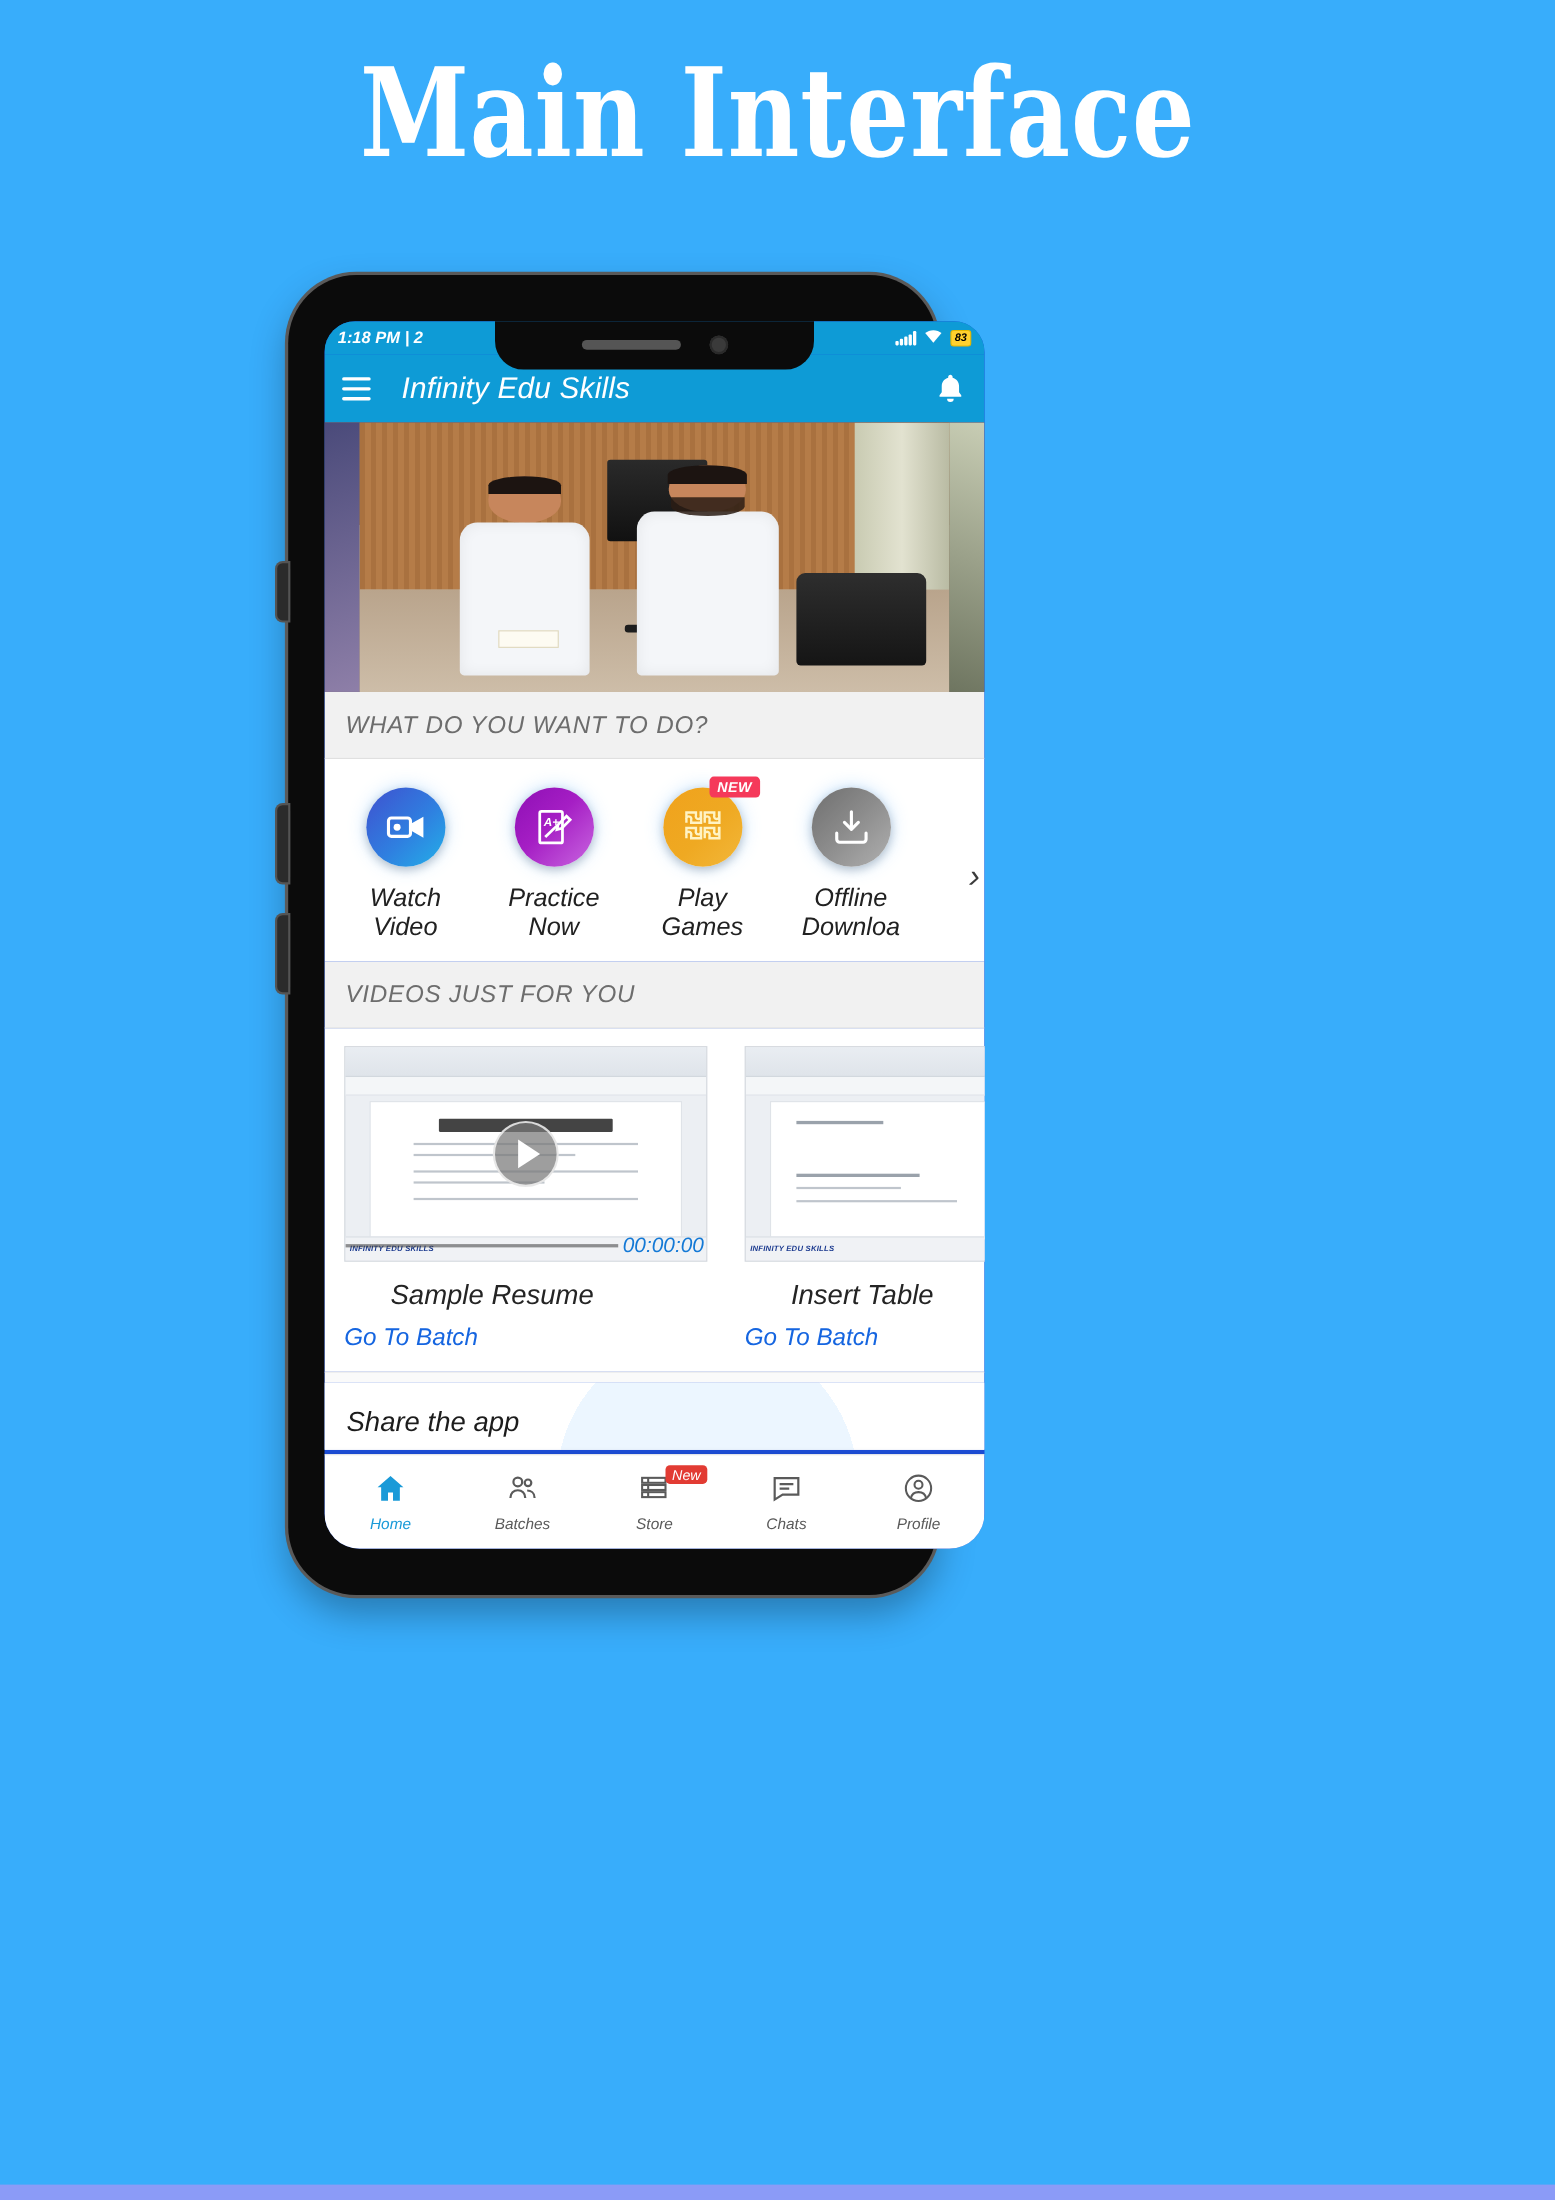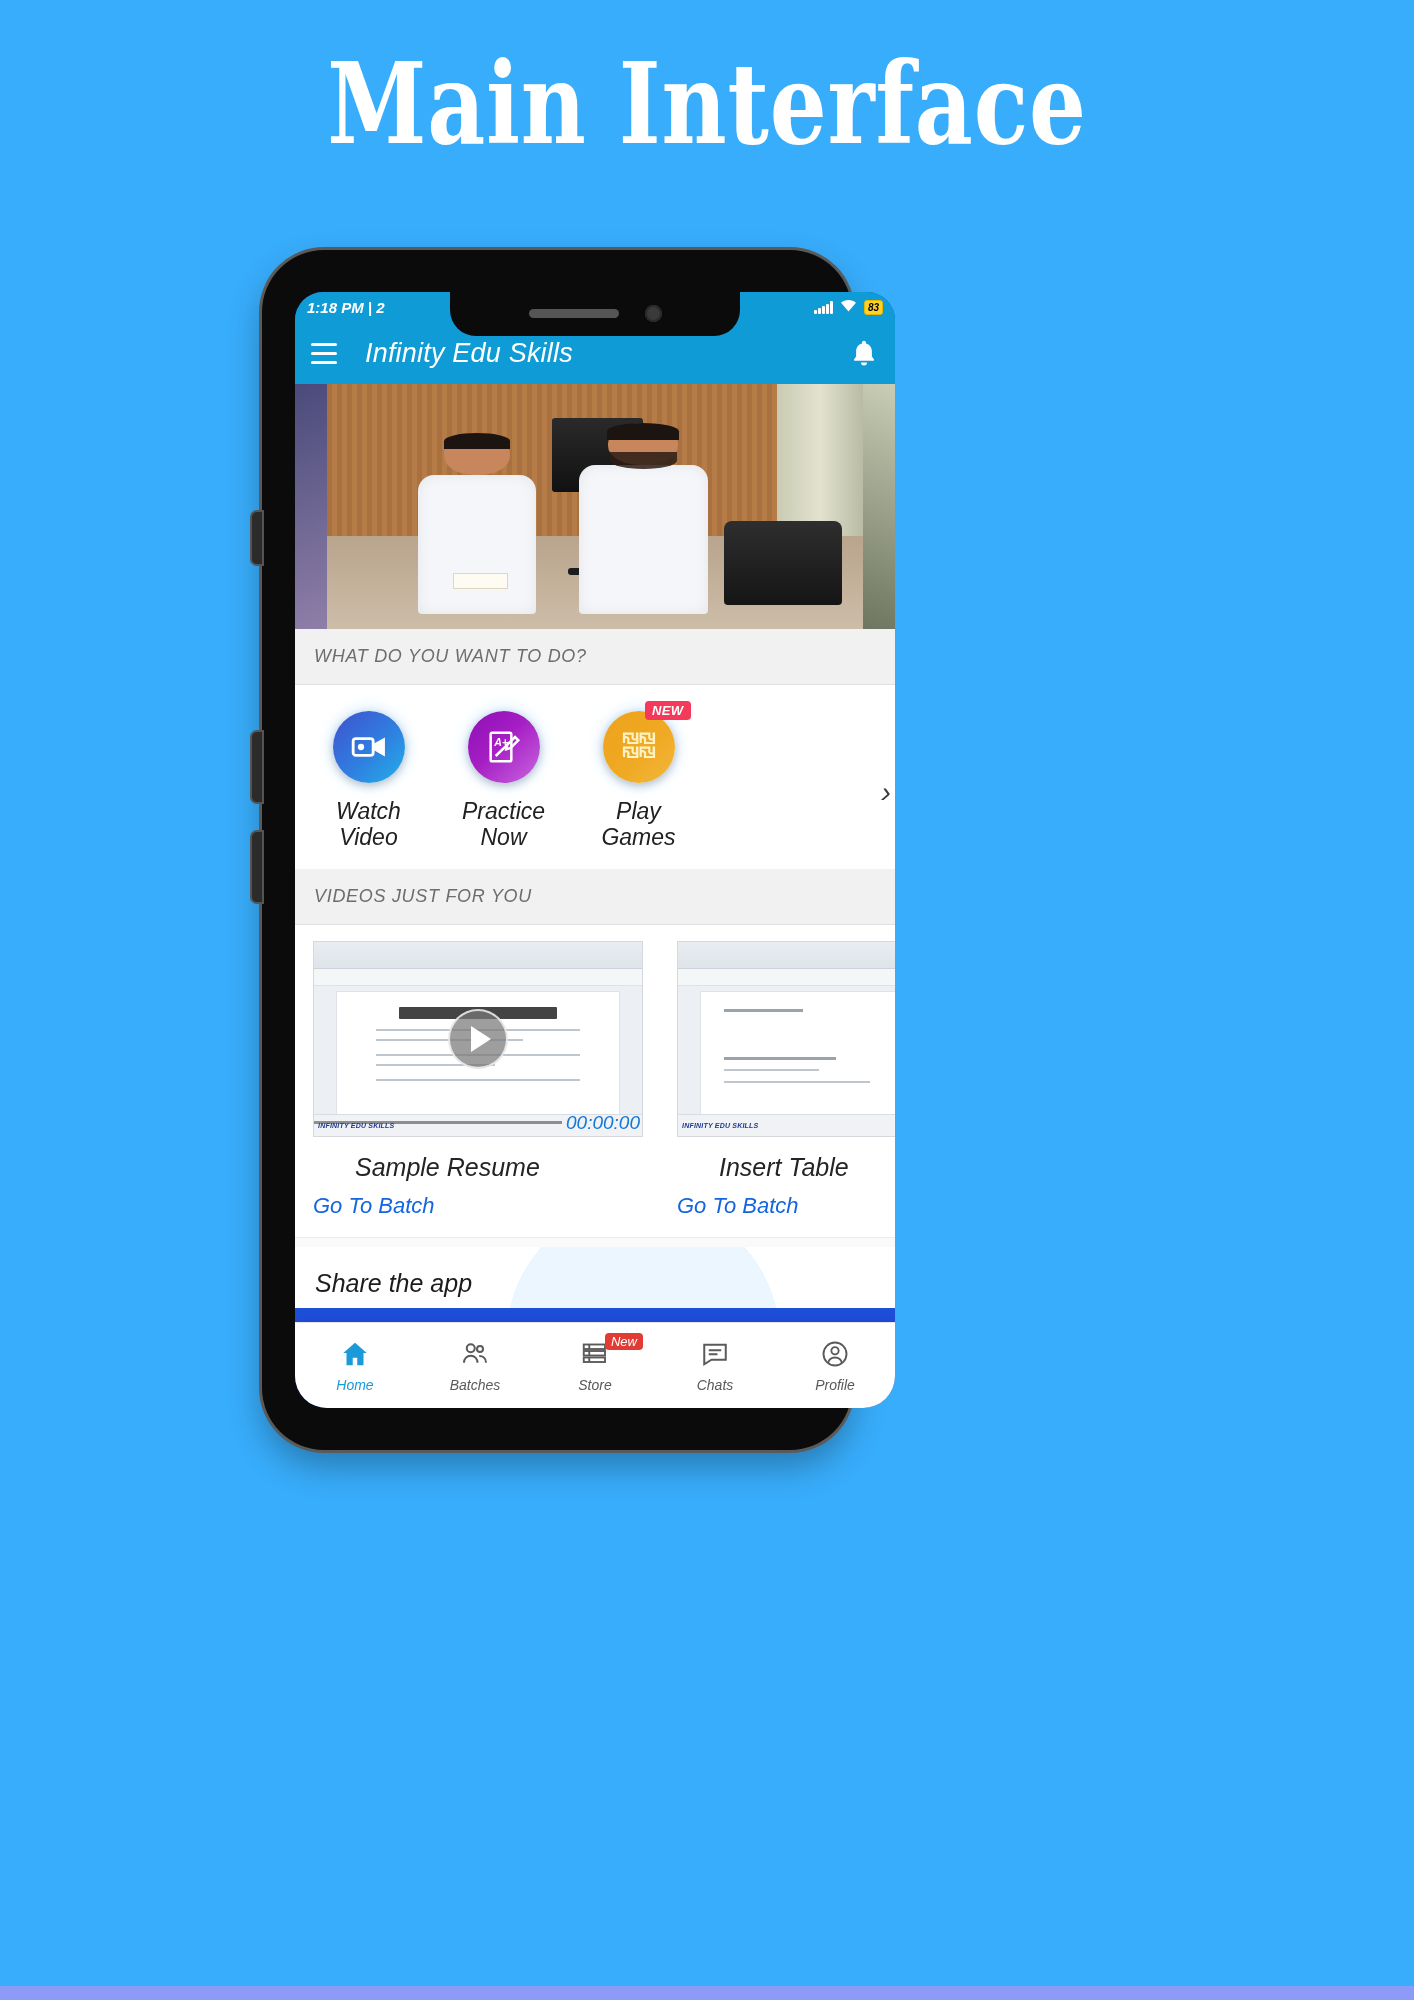--- a/index.html
+++ b/index.html
@@ -149,21 +149,21 @@
   .p-hair { position:absolute; top:0; left:22%; width:56%; height:9%;
             background:#1c1411; border-radius:50% 50% 0 0; }
   .p-beard{ position:absolute; top:15%; left:24%; width:52%; height:9%;
             background:#2a1c14; border-radius:0 0 50% 50%; opacity:.85;}
   .p-cert { position:absolute; bottom:14%; left:30%; width:46%; height:9%;
             background:#fdfbf2; border:1px solid #ded7bd; }
 
   
   .section-head {
     background: #F1F1F1; border-bottom: 1px solid #e0e0e0;
-    padding: 17px 19px; font-size: 18px; color: #6d6d6d; letter-spacing: 0.7px;
+    padding: 17px 19px; font-size: 22px; color: #6d6d6d; letter-spacing: 0.7px;
   }
 
   
   .quick-wrap { background:#fff; position: relative; padding: 26px 0 18px 0; }
   .quick-row { display: flex; padding: 0 6px; }
   .quick-item {
     flex: 0 0 135px; display: flex; flex-direction: column;
     align-items: center; cursor: pointer;
   }
   .qi-circle {
@@ -380,20 +380,31 @@
               <path d="M3 4h5.2v1.6a1.4 1.4 0 1 0 2.6 0V4H11v5.6H5.6V8a1.4 1.4 0 1 0-2.6 0v1.6H3z"></path>
               <path d="M13 4h5.2v1.6a1.4 1.4 0 1 0 2.6 0V4h.2v5.6h-5.4V8a1.4 1.4 0 1 0-2.6 0v1.6H13z"></path>
               <path d="M3 12.4h5.2V14a1.4 1.4 0 1 0 2.6 0v-1.6H11V18H5.6v-1.6a1.4 1.4 0 1 0-2.6 0V18H3z"></path>
               <path d="M13 12.4h5.2V14a1.4 1.4 0 1 0 2.6 0v-1.6h.2V18h-5.4v-1.6a1.4 1.4 0 1 0-2.6 0V18H13z"></path>
             </svg>
           </div>
           <div class="qi-label">Play
 Games</div>
         </div>
 
+        <div class="quick-item">
+          <div class="qi-circle qi-c4">
+            <svg viewBox="0 0 24 24" fill="none" stroke="#fff" stroke-width="1.7" stroke-linecap="round" stroke-linejoin="round">
+              <path d="M12 3.6v9.2"></path>
+              <path d="M8.2 9.4 12 13.2l3.8-3.8"></path>
+              <path d="M4 15.2v3.4a1.6 1.6 0 0 0 1.6 1.6h12.8a1.6 1.6 0 0 0 1.6-1.6v-3.4"></path>
+            </svg>
+          </div>
+          <div class="qi-label">Offline
+Downloa</div>
+        </div>
 
       </div>
       <div class="carousel-arrow">›</div>
     </div>
 
     <div class="section-head">VIDEOS JUST FOR YOU</div>
 
     <div class="videos-wrap">
 
       <div class="video-card">

